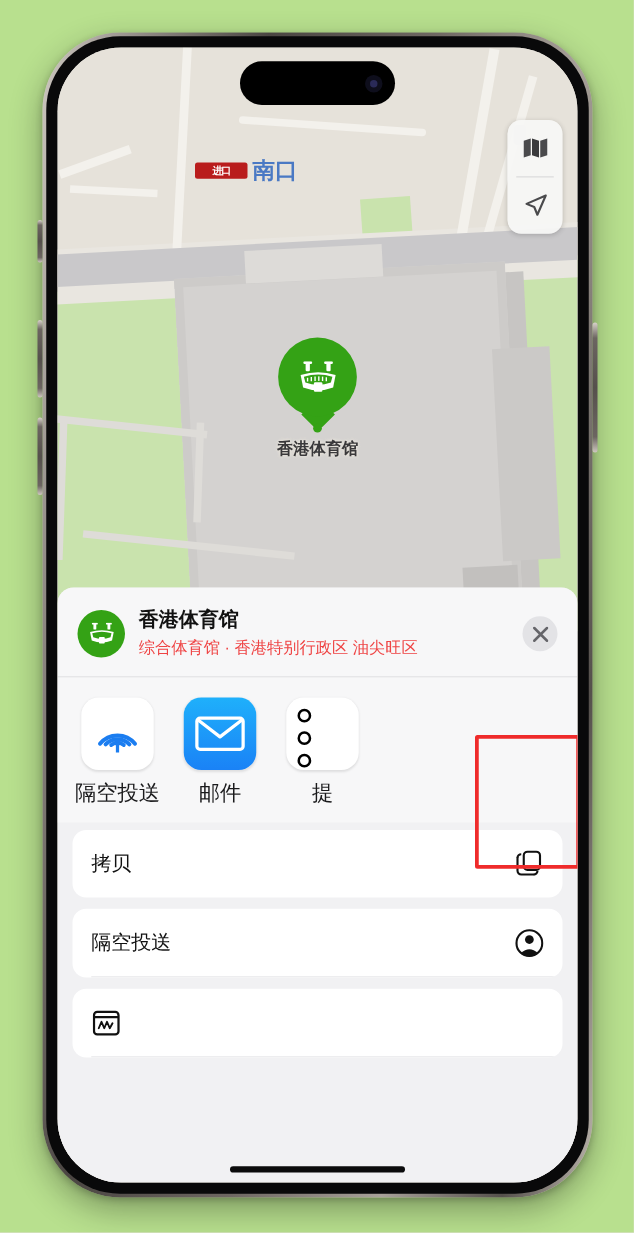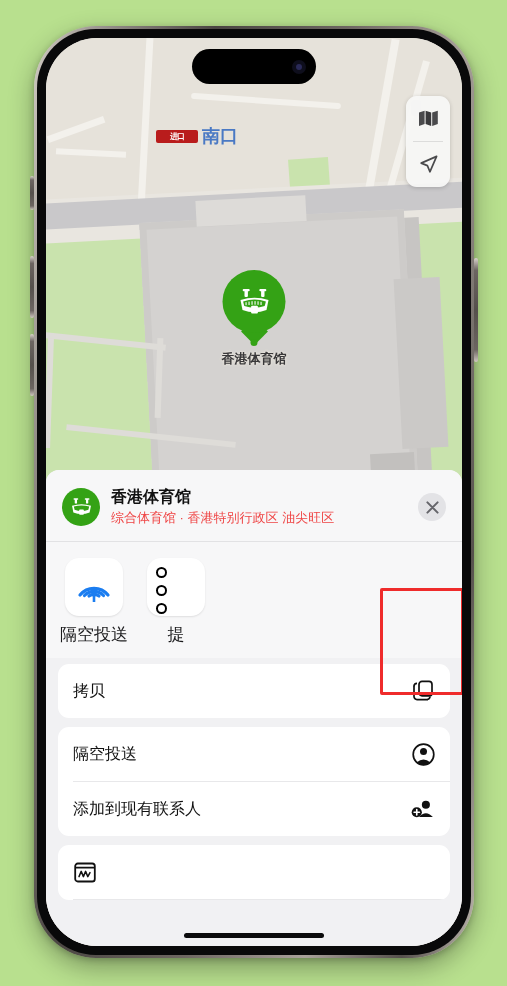--- a/index.html
+++ b/index.html
@@ -453,20 +453,29 @@
                 <path d="M10.5 28.5 A13 13 0 0 1 29.5 28.5" stroke="#1b7df0" stroke-width="3.2" fill="none" stroke-linecap="round"></path>
                 <path d="M15 29 A8 8 0 0 1 25 29" stroke="#1b7df0" stroke-width="3.2" fill="none" stroke-linecap="round"></path>
                 <circle cx="20" cy="27" r="2.6" fill="#1b7df0"></circle>
                 <rect x="18.7" y="27" width="2.6" height="8" fill="#1b7df0"></rect>
               </svg>
             </div>
             <div class="app-label">隔空投送</div>
           </div>
 
 
+          <div class="app-item">
+            <div class="app-icon icon-mail">
+              <svg width="40" height="30" viewBox="0 0 40 30">
+                <rect x="1.5" y="2.5" width="37" height="25" rx="2.5" fill="none" stroke="#fff" stroke-width="2.6"></rect>
+                <path d="M2.5 4 L20 17.5 L37.5 4" fill="none" stroke="#fff" stroke-width="2.6" stroke-linejoin="round"></path>
+              </svg>
+            </div>
+            <div class="app-label">邮件</div>
+          </div>
 
 
           <div class="app-item">
             <div class="app-icon icon-reminders">
               <div class="rem-dot rem-blue"></div>
               <div class="rem-dot rem-red"></div>
               <div class="rem-dot rem-orange"></div>
             </div>
             <div class="app-label">提</div>
           </div>
@@ -492,31 +501,20 @@
               <div class="action-label">隔空投送</div>
               <div class="action-icon">
                 <svg width="23" height="23" viewBox="0 0 23 23">
                   <circle cx="11.5" cy="11.5" r="10.3" fill="none" stroke="#111" stroke-width="1.7"></circle>
                   <circle cx="11.5" cy="8.6" r="3.5" fill="#111"></circle>
                   <path d="M4.6 19.6 Q11.5 13.2 18.4 19.6 A10.3 10.3 0 0 1 4.6 19.6 Z" fill="#111"></path>
                 </svg>
               </div>
             </div>
             <div class="row-sep"></div>
-            <div class="action-row">
-              <div class="action-label">添加到现有联系人</div>
-              <div class="action-icon">
-                <svg width="25" height="22" viewBox="0 0 25 22">
-                  <circle cx="15.5" cy="6.6" r="4.2" fill="#111"></circle>
-                  <path d="M8.2 19.4 Q15.5 11.4 22.8 19.4 Z" fill="#111"></path>
-                  <circle cx="6" cy="14.4" r="5.3" fill="#111"></circle>
-                  <path d="M6 11.6 V17.2 M3.2 14.4 H8.8" stroke="#fff" stroke-width="1.7" stroke-linecap="round"></path>
-                </svg>
-              </div>
-            </div>
           </div>
 
           <div class="action-group">
             <div class="action-row">
               <div class="action-icon">
                 <svg width="22" height="21" viewBox="0 0 22 21">
                   <rect x="1.2" y="1.5" width="19.6" height="18" rx="2.6" fill="none" stroke="#111" stroke-width="1.8"></rect>
                   <path d="M1.2 5.6 H20.8" stroke="#111" stroke-width="1.8"></path>
                   <path d="M5 14.6 L7.2 9.4 L9.4 14.6 L11.6 9.4 L13.8 14.6 L16 10.6" fill="none" stroke="#111" stroke-width="1.5" stroke-linejoin="round" stroke-linecap="round"></path>
                 </svg>

